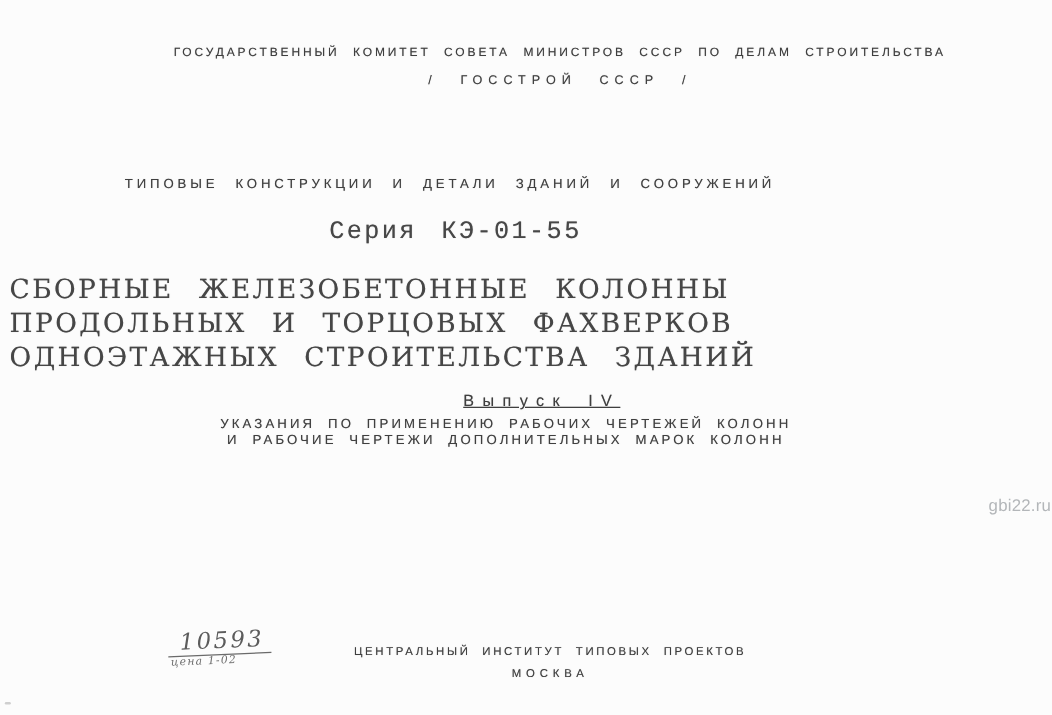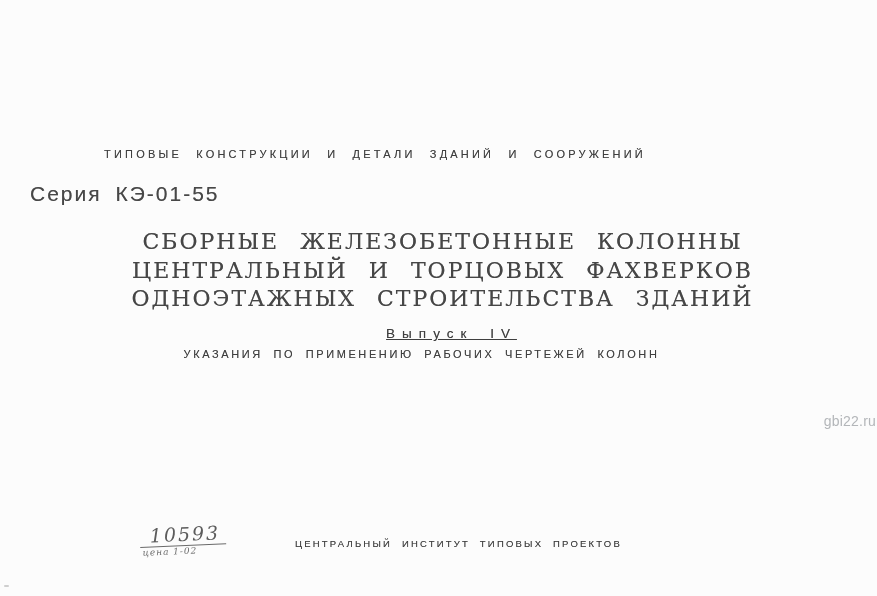--- a/index.html
+++ b/index.html
@@ -35,31 +35,32 @@
     box-sizing:border-box;padding-left:54px;
     text-align:center;
     font-size:11px;letter-spacing:3.2px;word-spacing:8px;
     white-space:nowrap;
   }
 
   
   .series{
     position:absolute;top:182px;left:0;width:729px;
     box-sizing:border-box;padding-left:30px;
-    font-family:Liberation Sans, sans-serif;
+    text-align:center;
+    font-family:Liberation Mono, monospace;
     font-size:21px;letter-spacing:2px;word-spacing:6px;
     color:#474747;
     white-space:nowrap;
   }
 
   
   .main-title{
     position:absolute;top:228px;left:0;width:877px;
     box-sizing:border-box;padding-left:8px;
-    text-align:center;
+    text-align:left;
     font-family:"DejaVu Serif",serif;
     font-size:22px;letter-spacing:2px;word-spacing:12px;
     line-height:28.5px;
     color:#464646;
   }
   .main-title div{white-space:nowrap;}
 
   
   .issue{
     position:absolute;top:326px;left:0;width:877px;
@@ -128,43 +129,49 @@
   .speck{
     position:absolute;left:4px;top:585px;width:5px;height:2px;
     background:#cfcfcf;border-radius:1px;
   }
 </style>
 </head>
 <body>
 
 <div class="page">
 
+  <div class="doc-header">
+    <div class="l1 soft">ГОСУДАРСТВЕННЫЙ КОМИТЕТ СОВЕТА МИНИСТРОВ СССР ПО ДЕЛАМ СТРОИТЕЛЬСТВА</div>
+    <div class="l2 soft">/ ГОССТРОЙ СССР /</div>
+  </div>
 
   <div class="subject soft">ТИПОВЫЕ КОНСТРУКЦИИ И ДЕТАЛИ ЗДАНИЙ И СООРУЖЕНИЙ</div>
 
   <div class="series soft">Серия КЭ-01-55</div>
 
   <div class="main-title">
     <div class="soft">СБОРНЫЕ ЖЕЛЕЗОБЕТОННЫЕ КОЛОННЫ</div>
-    <div class="soft">ЦЕНТРАЛЬНЫЙ И ТОРЦОВЫХ ФАХВЕРКОВ</div>
+    <div class="soft">ПРОДОЛЬНЫХ И ТОРЦОВЫХ ФАХВЕРКОВ</div>
     <div class="soft">ОДНОЭТАЖНЫХ СТРОИТЕЛЬСТВА ЗДАНИЙ</div>
   </div>
 
   <div class="issue soft">Выпуск IV</div>
 
   <div class="subtitle">
     <div class="soft">УКАЗАНИЯ ПО ПРИМЕНЕНИЮ РАБОЧИХ ЧЕРТЕЖЕЙ КОЛОНН</div>
+    <div class="soft">И РАБОЧИЕ ЧЕРТЕЖИ ДОПОЛНИТЕЛЬНЫХ МАРОК КОЛОНН</div>
   </div>
 
   <div class="watermark">gbi22.ru</div>
 
   <div class="stamp">
     <div class="stamp-number">10593</div>
     <div class="stamp-price">цена 1-02</div>
   </div>
 
   <div class="doc-footer">
     <div class="institute soft">ЦЕНТРАЛЬНЫЙ ИНСТИТУТ ТИПОВЫХ ПРОЕКТОВ</div>
+    <div class="city soft">МОСКВА</div>
   </div>
 
   <div class="speck"></div>
 
 </div>
 
 </body></html>

